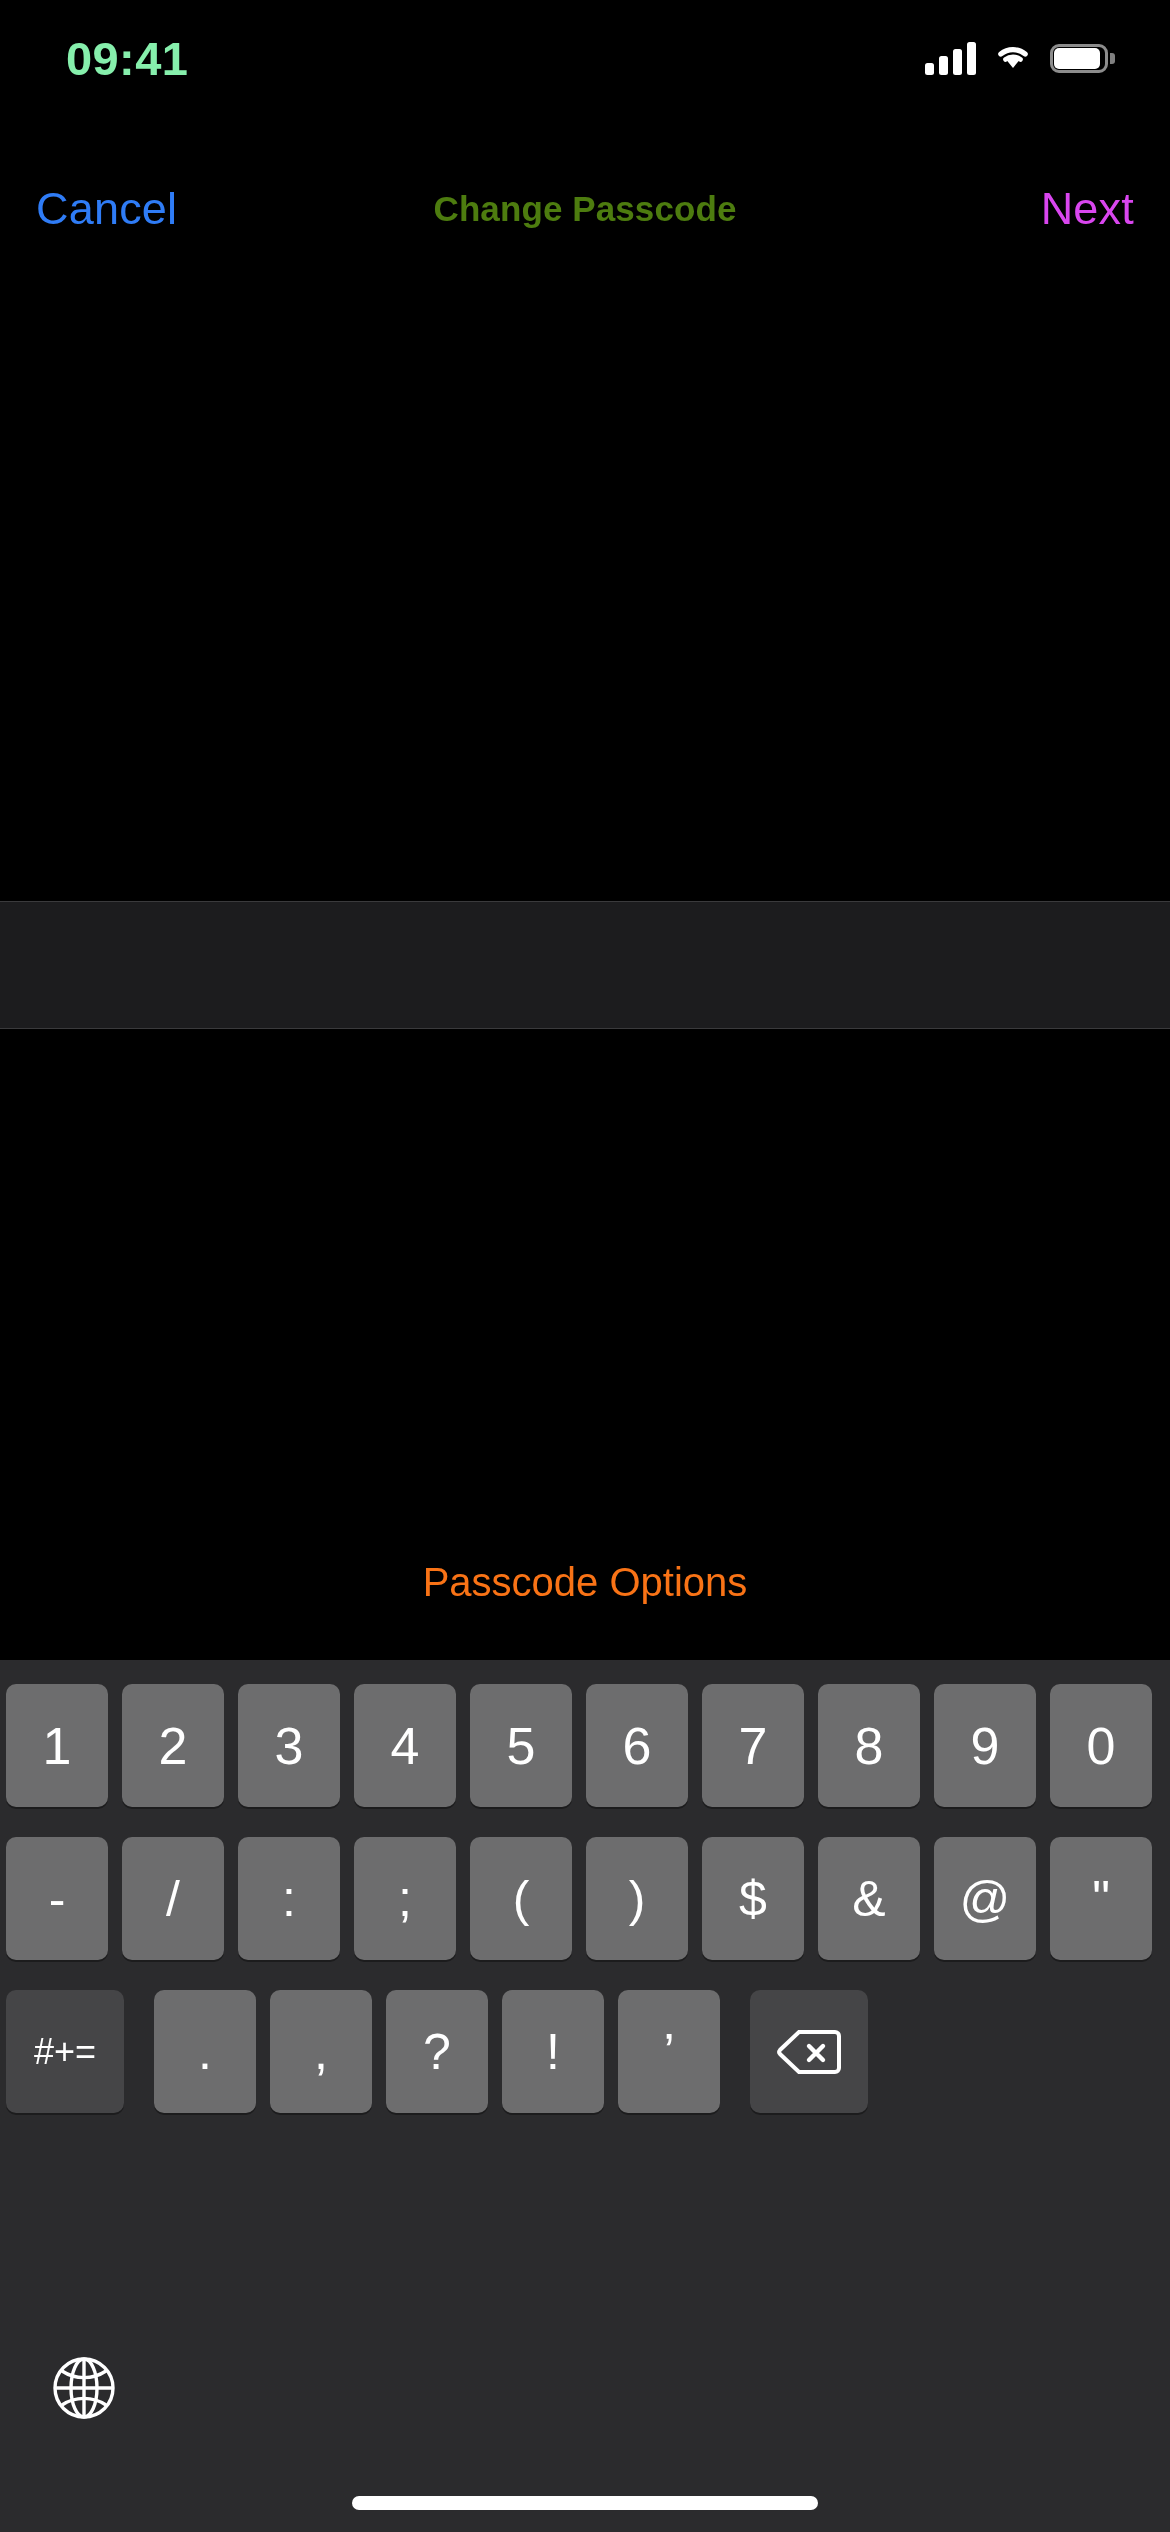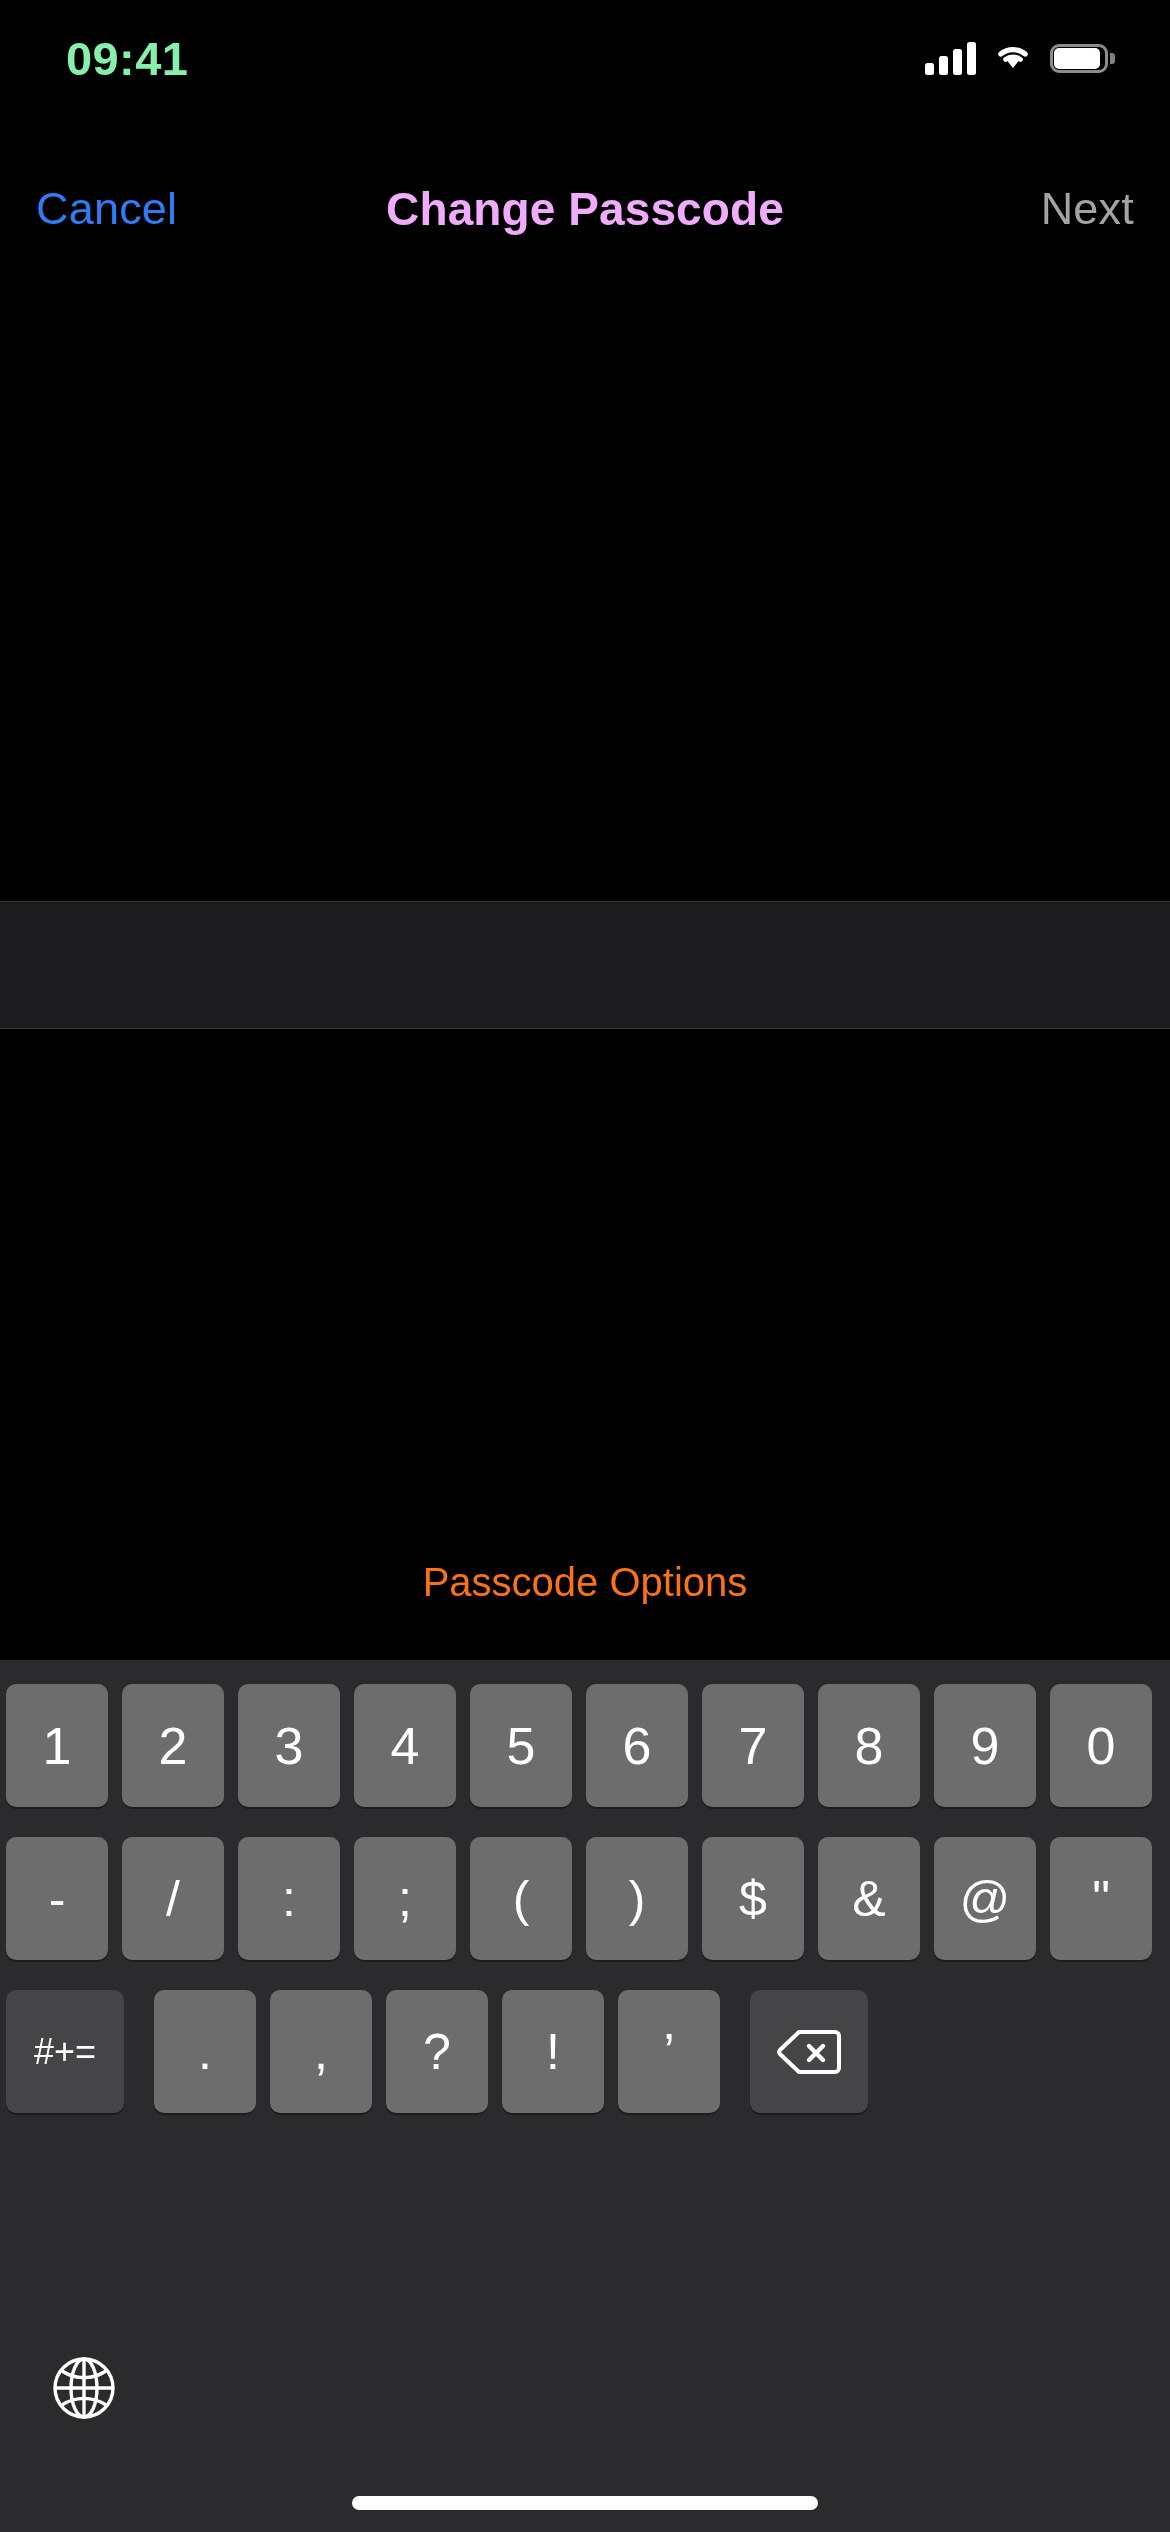--- a/index.html
+++ b/index.html
@@ -51,26 +51,26 @@
   }
   .nav-cancel {
     position:absolute; left:36px; top:0; height:88px;
     display:flex; align-items:center;
     color:#2f7cf6; font-size:45px; letter-spacing:0.2px;
     background:none; border:none; cursor:pointer;
   }
   .nav-title {
     position:absolute; left:0; right:0; top:0; height:88px;
     display:flex; align-items:center; justify-content:center;
-    color:#f0abfc; font-size:46px; font-weight:700; letter-spacing:0.1px;
+    color:#4d7c0f; font-size:35px; font-weight:700; letter-spacing:0.1px;
   }
   .nav-next {
     position:absolute; right:36px; top:0; height:88px;
     display:flex; align-items:center;
-    color:#a3a3a3; font-size:45px; letter-spacing:0.2px;
+    color:#d946ef; font-size:45px; letter-spacing:0.2px;
     background:none; border:none; cursor:default;
   }
 
   
   .prompt {
     position:absolute; left:0; right:0; top:475px; height:60px;
     display:flex; align-items:center; justify-content:center;
     color:#fff; font-size:42px; letter-spacing:0.1px;
   }
 

